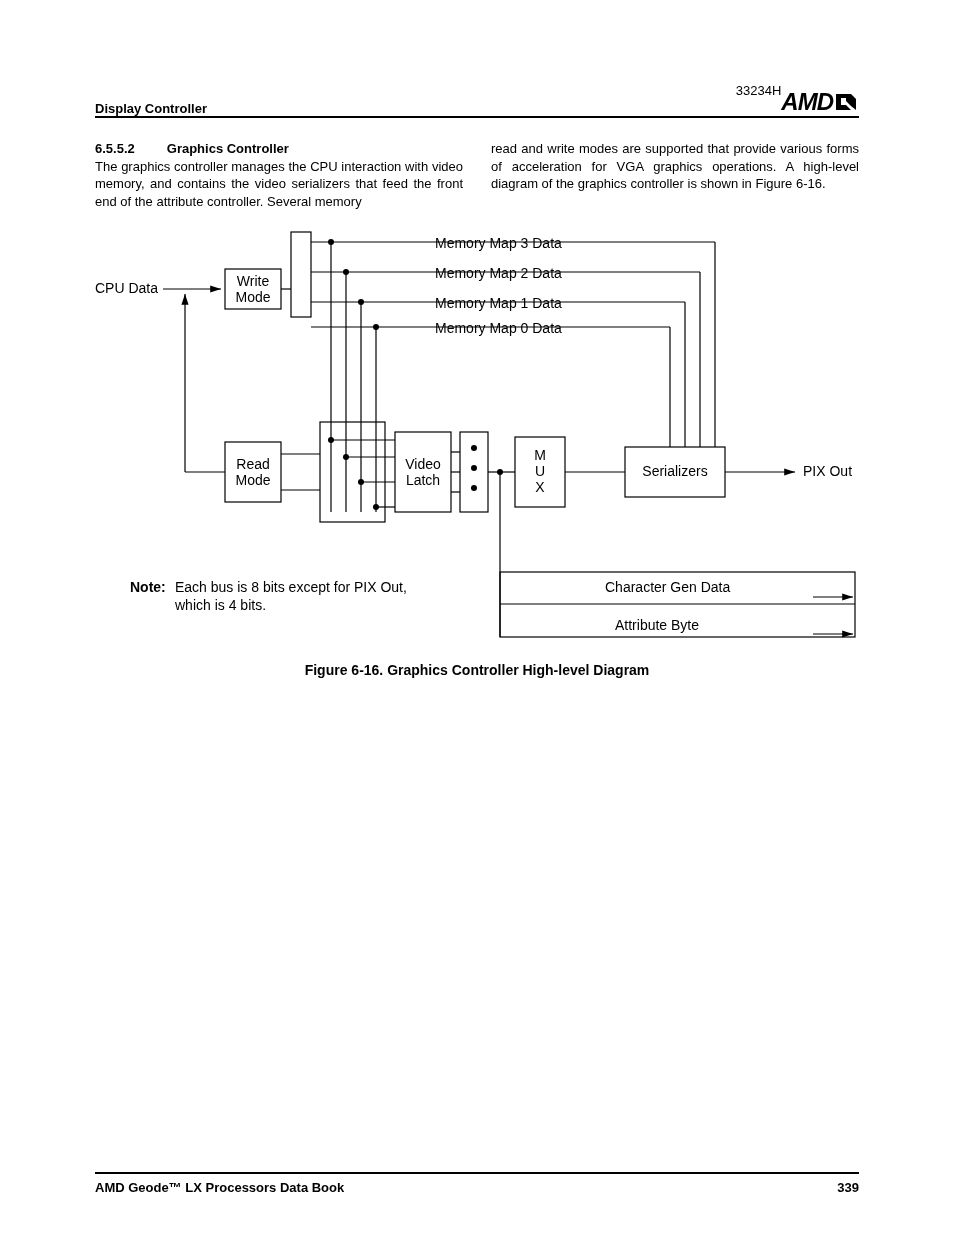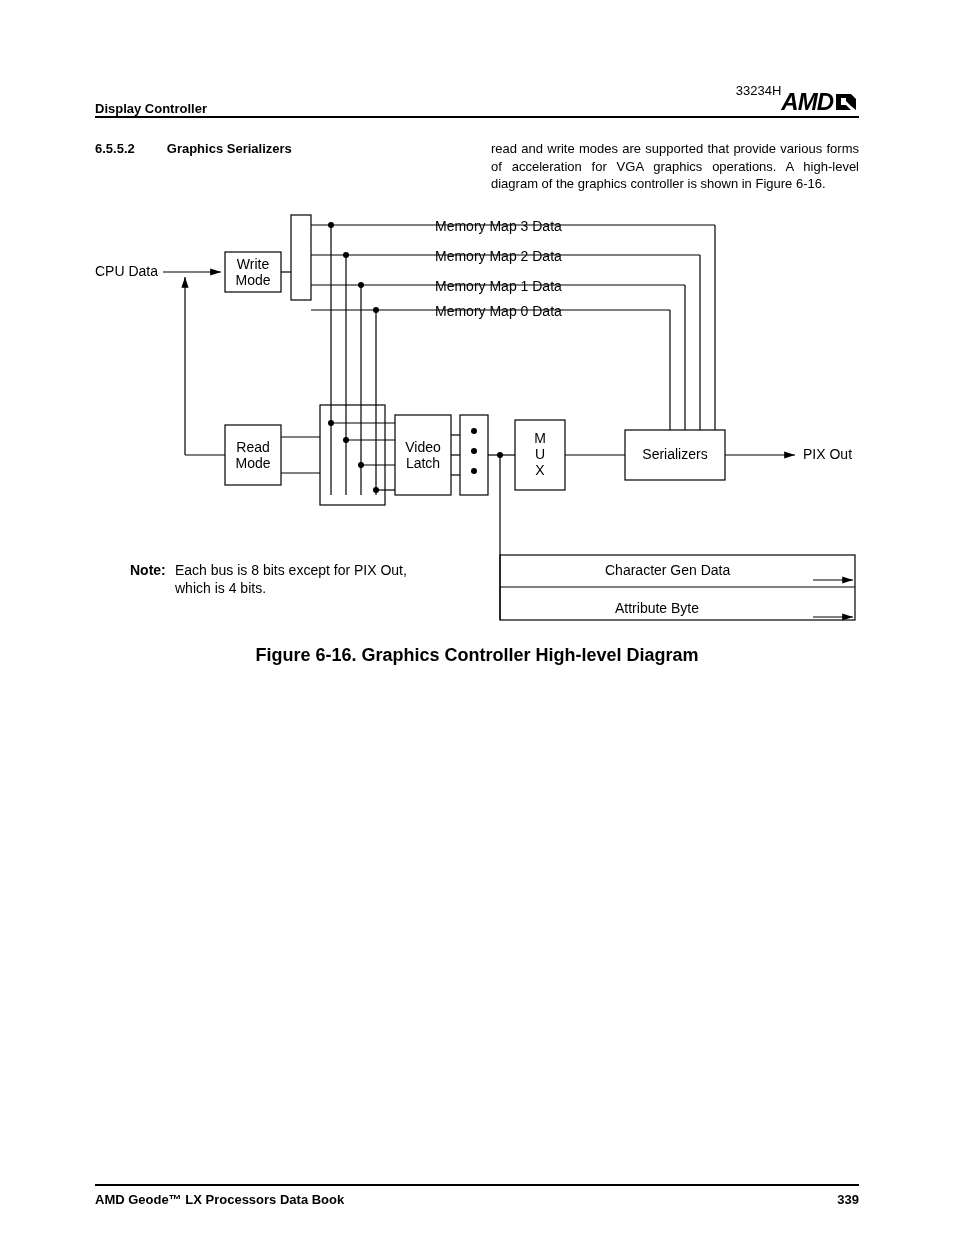--- a/index.html
+++ b/index.html
@@ -31,24 +31,24 @@
   .doc-num { font-size: 13px; }
   .logo { font-weight: 900; font-size: 24px; letter-spacing: -1px; font-style: italic; display:flex; align-items:center;margin-top:23px;}
   .logo svg { vertical-align: middle; }
   .content { margin-top: 22px; }
   .columns { display: flex; gap: 28px; text-align: justify; }
   .col { flex: 1; line-height: 1.35; }
   .section-num { font-weight: bold; margin-right: 32px; }
   .section-title { font-weight: bold; }
   .figure { margin-top: 12px; position: relative; width: 764px; height: 420px; }
   .figure svg { position: absolute; top:0; left:0; }
-  .fig-caption { text-align: center; font-weight: bold; margin-top: 20px; font-size: 18px;}
+  .fig-caption { text-align: center; font-weight: bold; margin-top: 20px; font-size: 14px;}
   .footer-row {
     position: absolute;
-    bottom: 28px; left: 95px; right: 95px;
+    bottom: 40px; left: 95px; right: 95px;
     border-top: 2px solid #000;
     padding-top: 6px;
     display: flex; justify-content: space-between;
     font-size: 13px;
   }
   .footer-left { font-weight: bold; }
   .footer-right { font-weight: bold; }
   .diagram-label { font-family: Arial, Helvetica, sans-serif; font-size: 14px; }
   .note-label { font-weight: bold; }
 </style>
@@ -66,21 +66,22 @@
           <path d="M3 3 L18 3 L18 15 L13 10 L13 7 L8 7 L8 14 L13 14 L18 19 L3 19 Z" fill="#000"></path>
           <path d="M18 3 L23 8 L23 19 L18 15 Z" fill="#000"></path>
         </svg>
       </div>
     </div>
   </div>
 
   <div class="content">
     <div class="columns">
       <div class="col">
-        <span class="section-num">6.5.5.2</span><span class="section-title">Graphics Serializers</span><br>
+        <span class="section-num">6.5.5.2</span><span class="section-title">Graphics Controller</span><br>
+        <span>The graphics controller manages the CPU interaction with video memory, and contains the video serializers that feed the front end of the attribute controller. Several memory</span>
       </div>
       <div class="col">
         <span>read and write modes are supported that provide various forms of acceleration for VGA graphics operations. A high-level diagram of the graphics controller is shown in Figure 6-16.</span>
       </div>
     </div>
 
     <div class="figure">
       <svg width="764" height="430" viewBox="0 0 764 430">
         <defs>
           <marker id="arrow" markerWidth="10" markerHeight="10" refX="9" refY="3" orient="auto">

